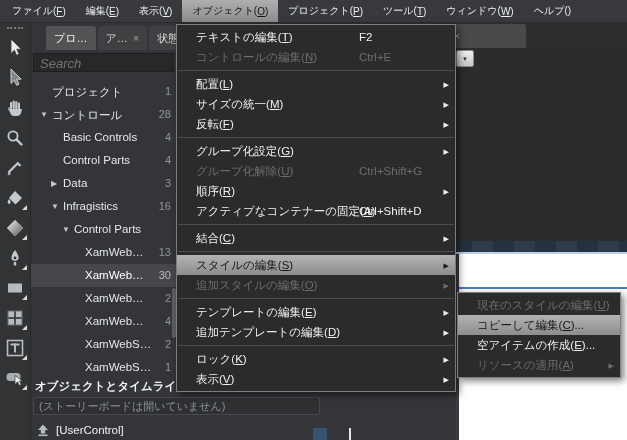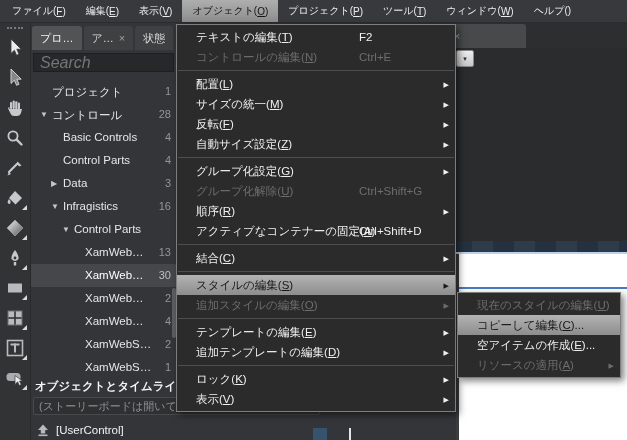--- a/index.html
+++ b/index.html
@@ -17,26 +17,26 @@
            border-right:1px solid #27292b;display:flex;flex-direction:column;align-items:center;z-index:20;}
   #toolbar-grip{width:16px;height:0;border-top:2px dotted #76797b;margin:5px 0 4px 0;}
   .tool{position:relative;width:24px;height:24px;margin:3px 0;display:flex;align-items:center;justify-content:center;}
   .tool.flyout::after{content:'';position:absolute;right:0;bottom:0;
            border-left:5px solid transparent;border-bottom:5px solid #d8dadc;}
   
   #left-panel{position:absolute;left:30px;top:22px;width:148px;height:356px;background:#333538;overflow:hidden;z-index:10;}
   #panel-tabs{position:absolute;left:2px;top:4px;height:24px;display:flex;gap:2px;}
   .p-tab{padding:0 8px;display:flex;align-items:center;gap:5px;font-size:11px;color:#d9dbdd;
          background:#3e4042;border-radius:3px 3px 0 0;white-space:nowrap;}
-  .p-tab.active{background:#515355;color:#f2f4f6;}
+  .p-tab.active{background:#515355;color:#f2f4f6;margin-left:14px;}
   .p-tab .tab-close{color:#9da0a2;font-size:11px;}
   #search-box{position:absolute;left:3px;top:31px;width:141px;height:19px;background:#26282a;
               border:1px solid #1d1f21;box-sizing:border-box;}
   #search-box input{width:100%;height:100%;background:transparent;border:none;outline:none;
-              font-family:"Liberation Sans",sans-serif;font-style:italic;font-size:16px;
+              font-family:"Liberation Sans",sans-serif;font-style:italic;font-size:13px;
               color:#9a9ea1;padding:0 0 0 6px;box-sizing:border-box;}
   #tree{position:absolute;left:0;top:58px;width:148px;}
   .t-row{position:relative;height:23px;font-size:11.5px;color:#e4e6e8;text-align:center;}
   .t-row.selected{background:#45474a;color:#ffffff;}
   .t-arrow{position:absolute;top:7px;font-size:8px;color:#c4c6c8;line-height:10px;}
   .t-label{position:absolute;top:5px;white-space:nowrap;}
   .t-count{position:absolute;right:7px;top:5px;font-size:11px;color:#939699;}
   .t-row.selected .t-count{color:#bcbec0;}
   #tree-scroll{position:absolute;left:142px;top:266px;width:4px;height:50px;background:#5c5e60;border-radius:2px;}
   
@@ -329,24 +329,20 @@
         <span class="mi-arrow">▶</span>
       </div>
       <div class="menu-row">
         <span class="mi-label">サイズの統一(<u>M</u>)</span>
         <span class="mi-arrow">▶</span>
       </div>
       <div class="menu-row">
         <span class="mi-label">反転(<u>F</u>)</span>
         <span class="mi-arrow">▶</span>
       </div>
-      <div class="menu-row">
-        <span class="mi-label">自動サイズ設定(<u>Z</u>)</span>
-        <span class="mi-arrow">▶</span>
-      </div>
       <div class="menu-sep"></div>
       <div class="menu-row">
         <span class="mi-label">グループ化設定(<u>G</u>)</span>
         <span class="mi-arrow">▶</span>
       </div>
       <div class="menu-row disabled">
         <span class="mi-label">グループ化解除(<u>U</u>)</span>
         <span class="mi-shortcut">Ctrl+Shift+G</span>
       </div>
       <div class="menu-row">

